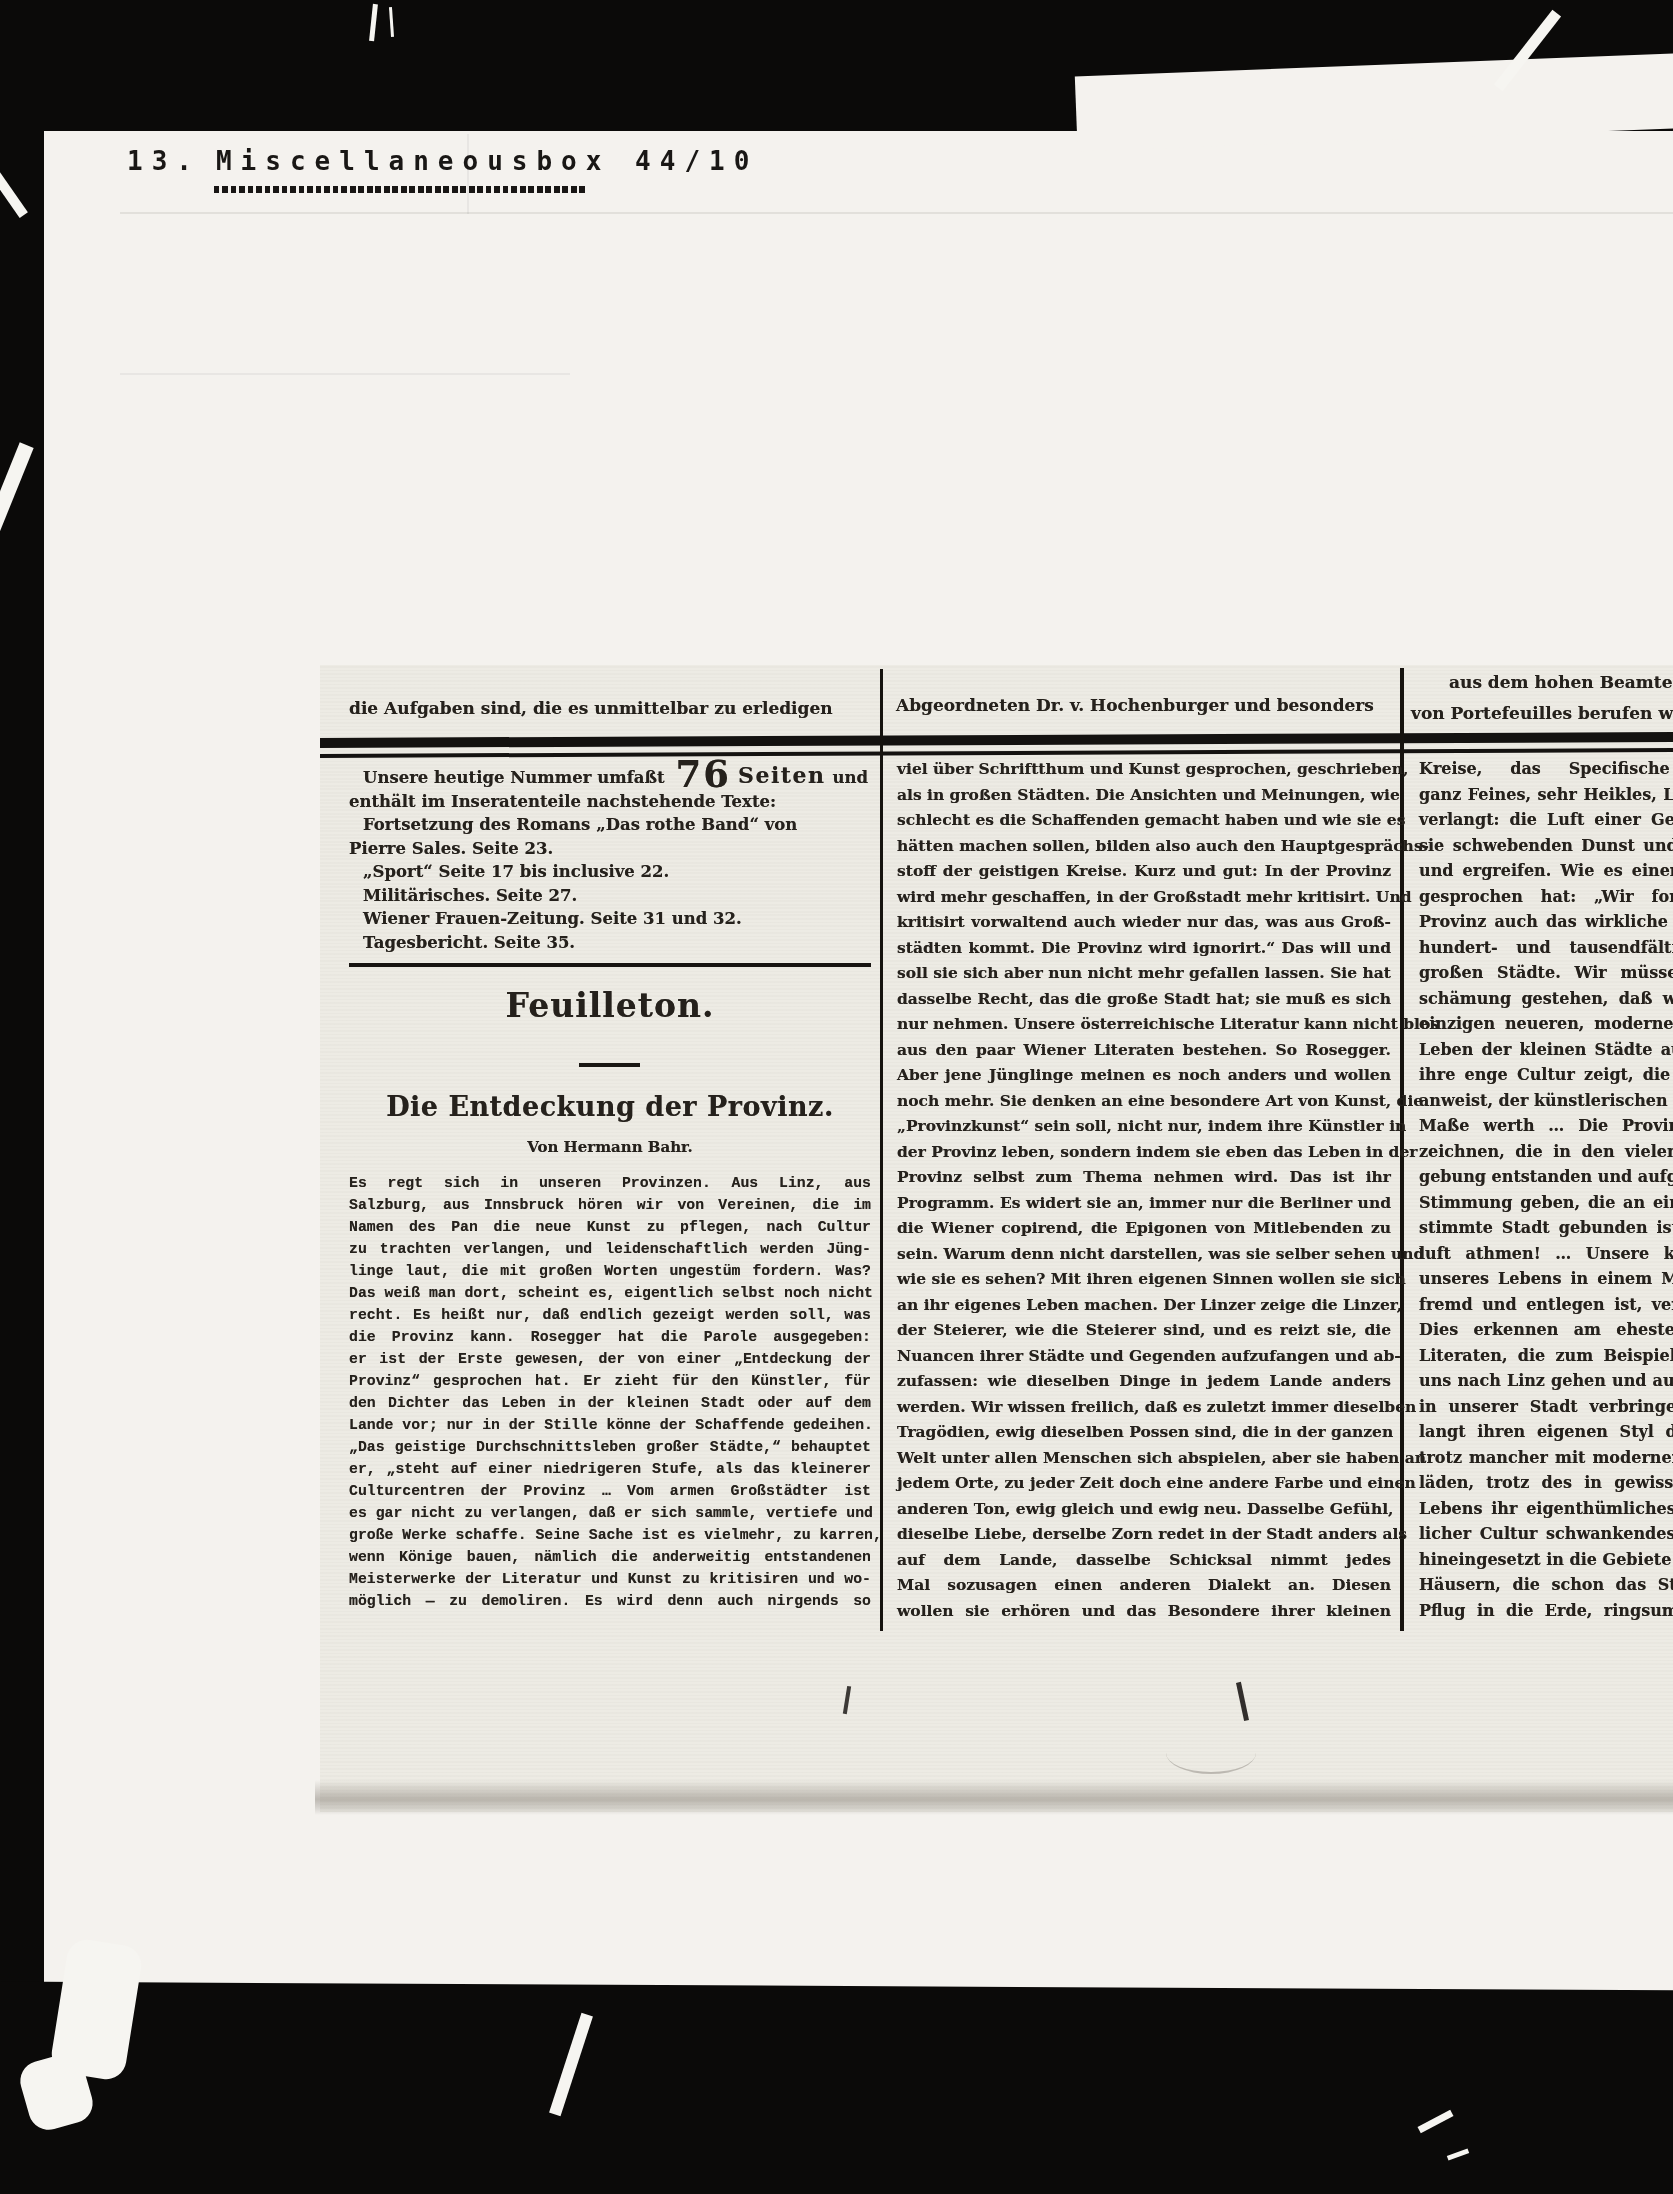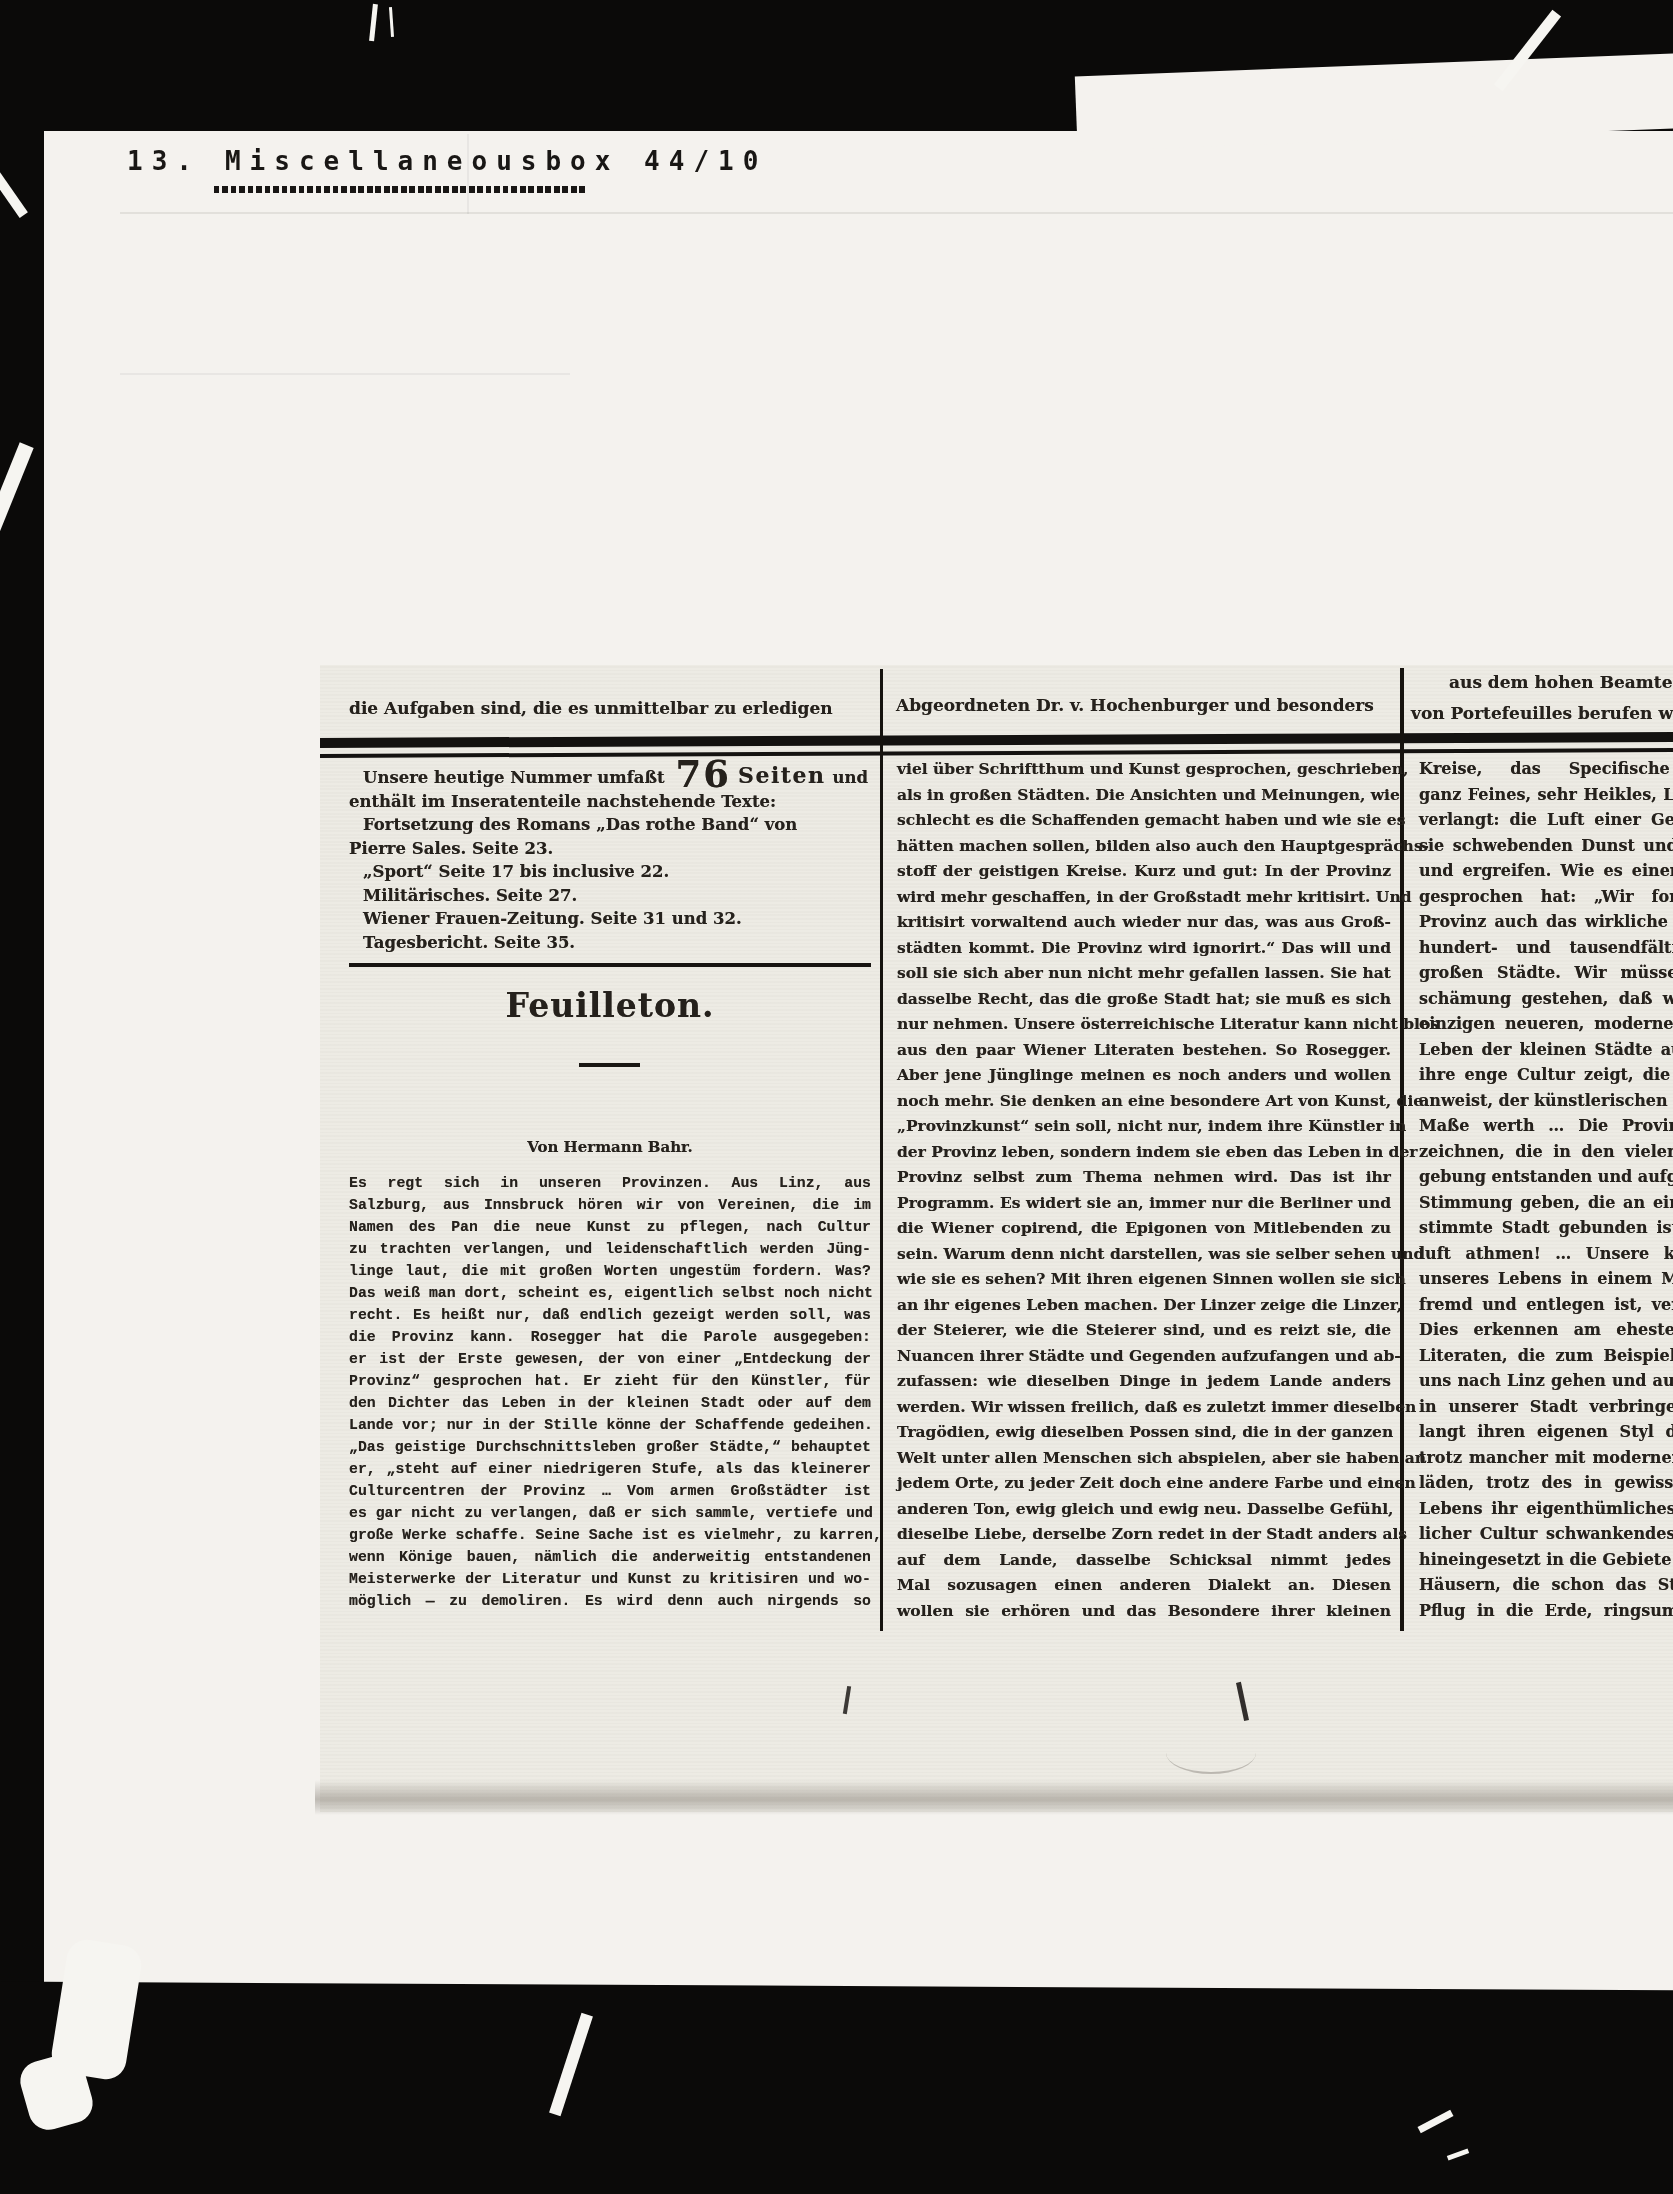--- a/index.html
+++ b/index.html
@@ -11,21 +11,21 @@
   .frame-left{left:0;top:0;width:44px;height:2194px;}
   .frame-bottom{left:-10px;top:1986px;width:1702px;height:215px;transform:rotate(0.3deg);}
   .wedge{position:absolute;left:1076px;top:64px;width:651px;height:75px;background:#f4f2ee;transform:rotate(-2.2deg);}
   .scratch{position:absolute;background:#f6f5f1;}
   
   .crease{position:absolute;background:rgba(70,65,58,0.10);}
   
   .label{position:absolute;left:127px;top:146px;color:#191715;
     font-family:"DejaVu Sans Mono","Liberation Mono",monospace;
     font-size:26px;font-weight:bold;letter-spacing:9px;white-space:nowrap;}
-  .label .cat{margin-left:24px;}
+  .label .cat{margin-left:15px;}
   .label .box{}
   .label-underline{position:absolute;left:214px;top:186px;width:373px;height:6.5px;
     background:repeating-linear-gradient(90deg,#181614 0 5.5px,rgba(0,0,0,0) 5.5px 8.5px);}
   
   .clipping{position:absolute;left:320px;top:665px;width:1353px;height:1147px;
     background:#edebe4;
     background-image:repeating-linear-gradient(0deg,rgba(90,85,75,0.028) 0 1.5px,rgba(0,0,0,0) 1.5px 3.5px);
     color:#25211c;}
   .clip-bottom-edge{position:absolute;left:-5px;top:1115px;width:1363px;height:35px;
     background:linear-gradient(to bottom,rgba(0,0,0,0) 0%,rgba(110,102,92,0.40) 55%,rgba(90,84,76,0.18) 80%,rgba(0,0,0,0) 100%);}
@@ -129,20 +129,21 @@
             <div>Militärisches. Seite 27.</div>
             <div>Wiener Frauen-Zeitung. Seite 31 und 32.</div>
             <div>Tagesbericht. Seite 35.</div>
           </div>
       </div>
     </div>
     <div class="col1-rule"></div>
 
     <div class="feuilleton">Feuilleton.</div>
     <div class="feuill-dash"></div>
+    <div class="art-title">Die Entdeckung der Provinz.</div>
     <div class="byline">Von Hermann Bahr.</div>
     <div class="body1">
         <div>Es regt sich in unseren Provinzen. Aus Linz, aus</div>
         <div>Salzburg, aus Innsbruck hören wir von Vereinen, die im</div>
         <div>Namen des Pan die neue Kunst zu pflegen, nach Cultur</div>
         <div>zu trachten verlangen, und leidenschaftlich werden Jüng-</div>
         <div>linge laut, die mit großen Worten ungestüm fordern. Was?</div>
         <div>Das weiß man dort, scheint es, eigentlich selbst noch nicht</div>
         <div>recht. Es heißt nur, daß endlich gezeigt werden soll, was</div>
         <div>die Provinz kann. Rosegger hat die Parole ausgegeben:</div>

